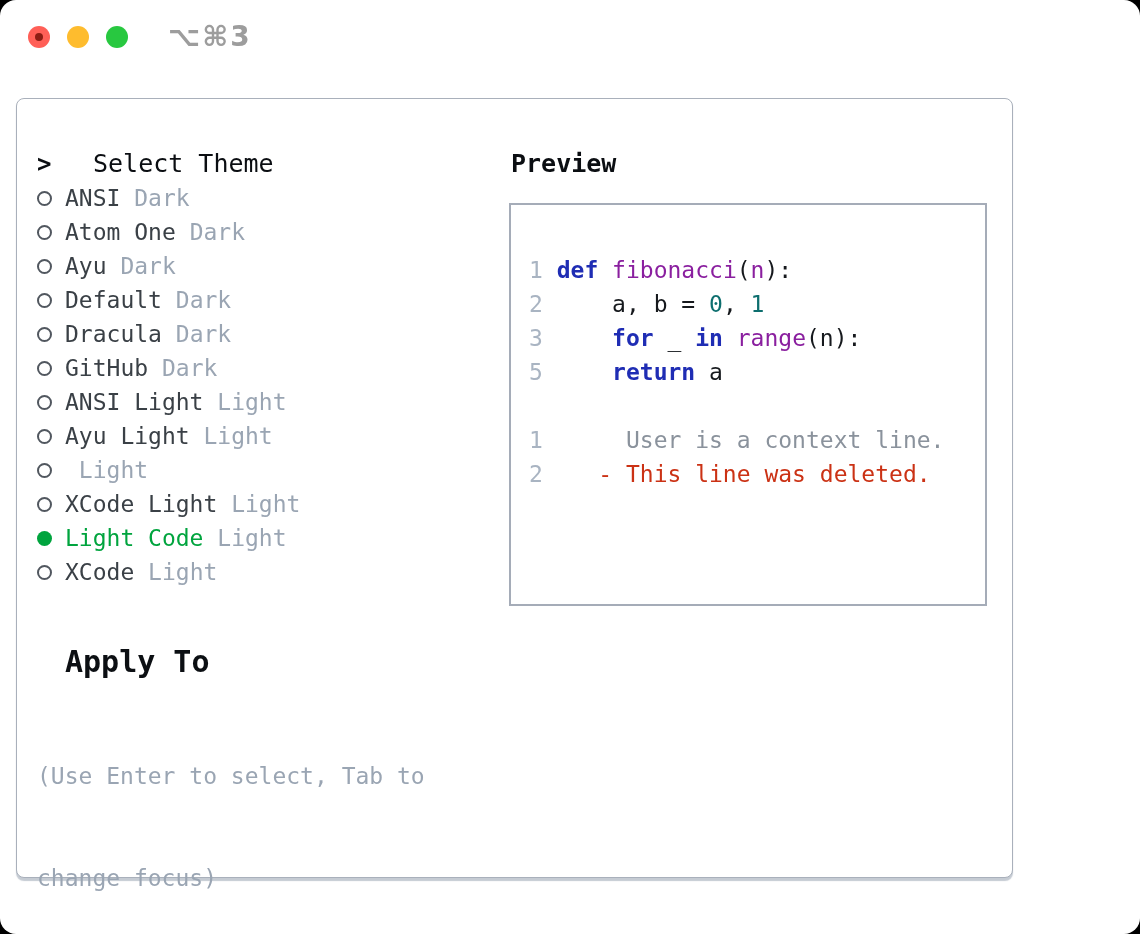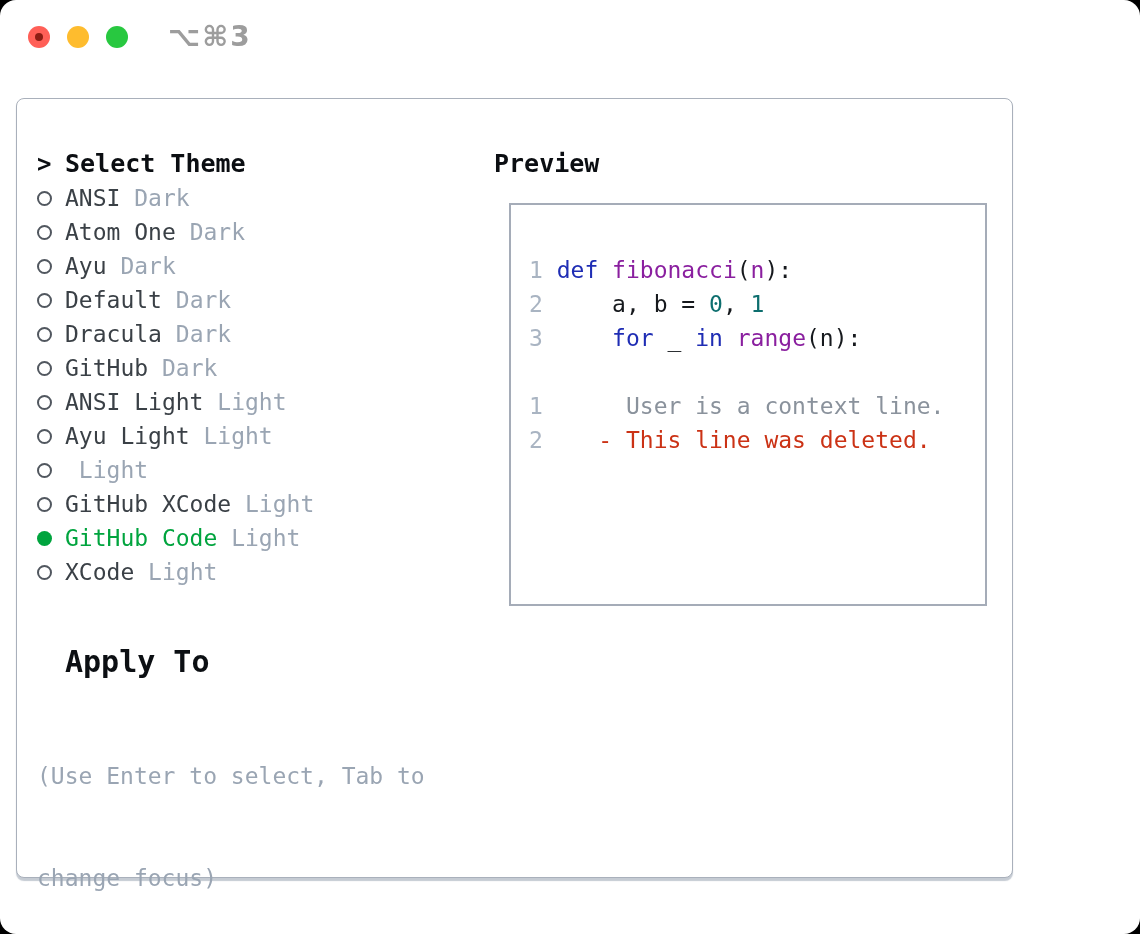--- a/index.html
+++ b/index.html
@@ -26,37 +26,37 @@
   
   .panel{position:absolute;left:16px;top:98px;width:997px;height:780px;background:#fff;
     border:1.5px solid var(--border);border-radius:8px;box-shadow:0 2.5px 1px rgba(150,160,175,.55);}
 
   .col-left{position:absolute;left:20px;top:48px;font-size:23px;line-height:34px;color:var(--itemtext);}
   .row{height:34px;display:flex;align-items:center;white-space:pre;}
   .marker{width:28px;flex:none;display:flex;align-items:center;}
   .chev{font-weight:bold;color:#0b0e12;font-size:24px;}
   .dot{width:15px;height:15px;border-radius:50%;border:2px solid #51575f;}
   .dot.filled{border:none;background:var(--accent);}
-  .hdr{font-weight:bold;font-size:25px;color:#0b0e12;}
+  .hdr{font-weight:normal;font-size:25px;color:#0b0e12;margin-left:28px;}
   .name{color:var(--itemtext);}
   .row.selected .name{color:var(--accent);}
   .tag{color:var(--muted);margin-left:1ch;}
   .sub-hdr{font-weight:bold;font-size:30px;color:#0c0f13;margin-top:44px;}
   .apply{margin-top:34px;}
   .help{margin-top:34px;color:var(--muted);white-space:pre;}
   .help div{height:34px;line-height:34px;}
 
   
-  .preview-title{position:absolute;left:477px;top:48px;height:34px;line-height:34px;
+  .preview-title{position:absolute;left:494px;top:48px;height:34px;line-height:34px;
     font-weight:bold;font-size:25px;color:#0b0e12;}
   .preview-box{position:absolute;left:492px;top:104px;width:478px;height:403px;
     border:2px solid #a5acb8;background:#fff;padding:48px 0 0 18px;}
   .cline{height:34px;line-height:34px;font-size:23px;white-space:pre;color:var(--plain);}
   .ln{color:var(--ln);margin-right:1ch;}
-  .kw{color:var(--kw);}
+  .kw{color:var(--kw);font-weight:bold;}
   .fn{color:var(--fn);}
   .num{color:var(--lit);}
   .pl{color:var(--plain);}
   .ctx{color:var(--ctx);}
   .del{color:var(--del);}
   .add{color:var(--add);}
 </style>
 </head>
 <body>
 
@@ -116,26 +116,26 @@
         <span class="marker"><span class="dot"></span></span>
         <span class="name">Ayu Light</span>
         <span class="tag">Light</span>
       </div>
       <div class="row">
         <span class="marker"><span class="dot"></span></span>
         <span class="tag">Light</span>
       </div>
       <div class="row">
         <span class="marker"><span class="dot"></span></span>
-        <span class="name">GitHub XCode</span>
+        <span class="name">XCode Light</span>
         <span class="tag">Light</span>
       </div>
       <div class="row selected">
         <span class="marker"><span class="dot filled"></span></span>
-        <span class="name">GitHub Code</span>
+        <span class="name">Light Code</span>
         <span class="tag">Light</span>
       </div>
       <div class="row">
         <span class="marker"><span class="dot"></span></span>
         <span class="name">XCode</span>
         <span class="tag">Light</span>
       </div>
 
       <div class="apply">
         <div class="row">
@@ -149,20 +149,21 @@
         <div>change focus)</div>
       </div>
     </div>
 
     <div class="preview-title">Preview</div>
 
     <div class="preview-box">
       <div class="cline"><span class="ln">1</span><span class="kw">def</span><span class="pl"> </span><span class="fn">fibonacci</span><span class="pl">(</span><span class="fn">n</span><span class="pl">):</span></div>
       <div class="cline"><span class="ln">2</span><span class="pl">    a, b = </span><span class="num">0</span><span class="pl">, </span><span class="num">1</span></div>
       <div class="cline"><span class="ln">3</span><span class="pl">    </span><span class="kw">for</span><span class="pl"> _ </span><span class="kw">in</span><span class="pl"> </span><span class="fn">range</span><span class="pl">(n):</span></div>
+      <div class="cline"><span class="ln">5</span><span class="pl">    </span><span class="kw">return</span><span class="pl"> a</span></div>
 
       <div class="cline"></div>
 
       <div class="cline"><span class="ln">1</span><span class="ctx">     User is a context line.</span></div>
       <div class="cline"><span class="ln">2</span><span class="pl">   </span><span class="del">- This line was deleted.</span></div>
     </div>
 
   </div>
 </div>
 

